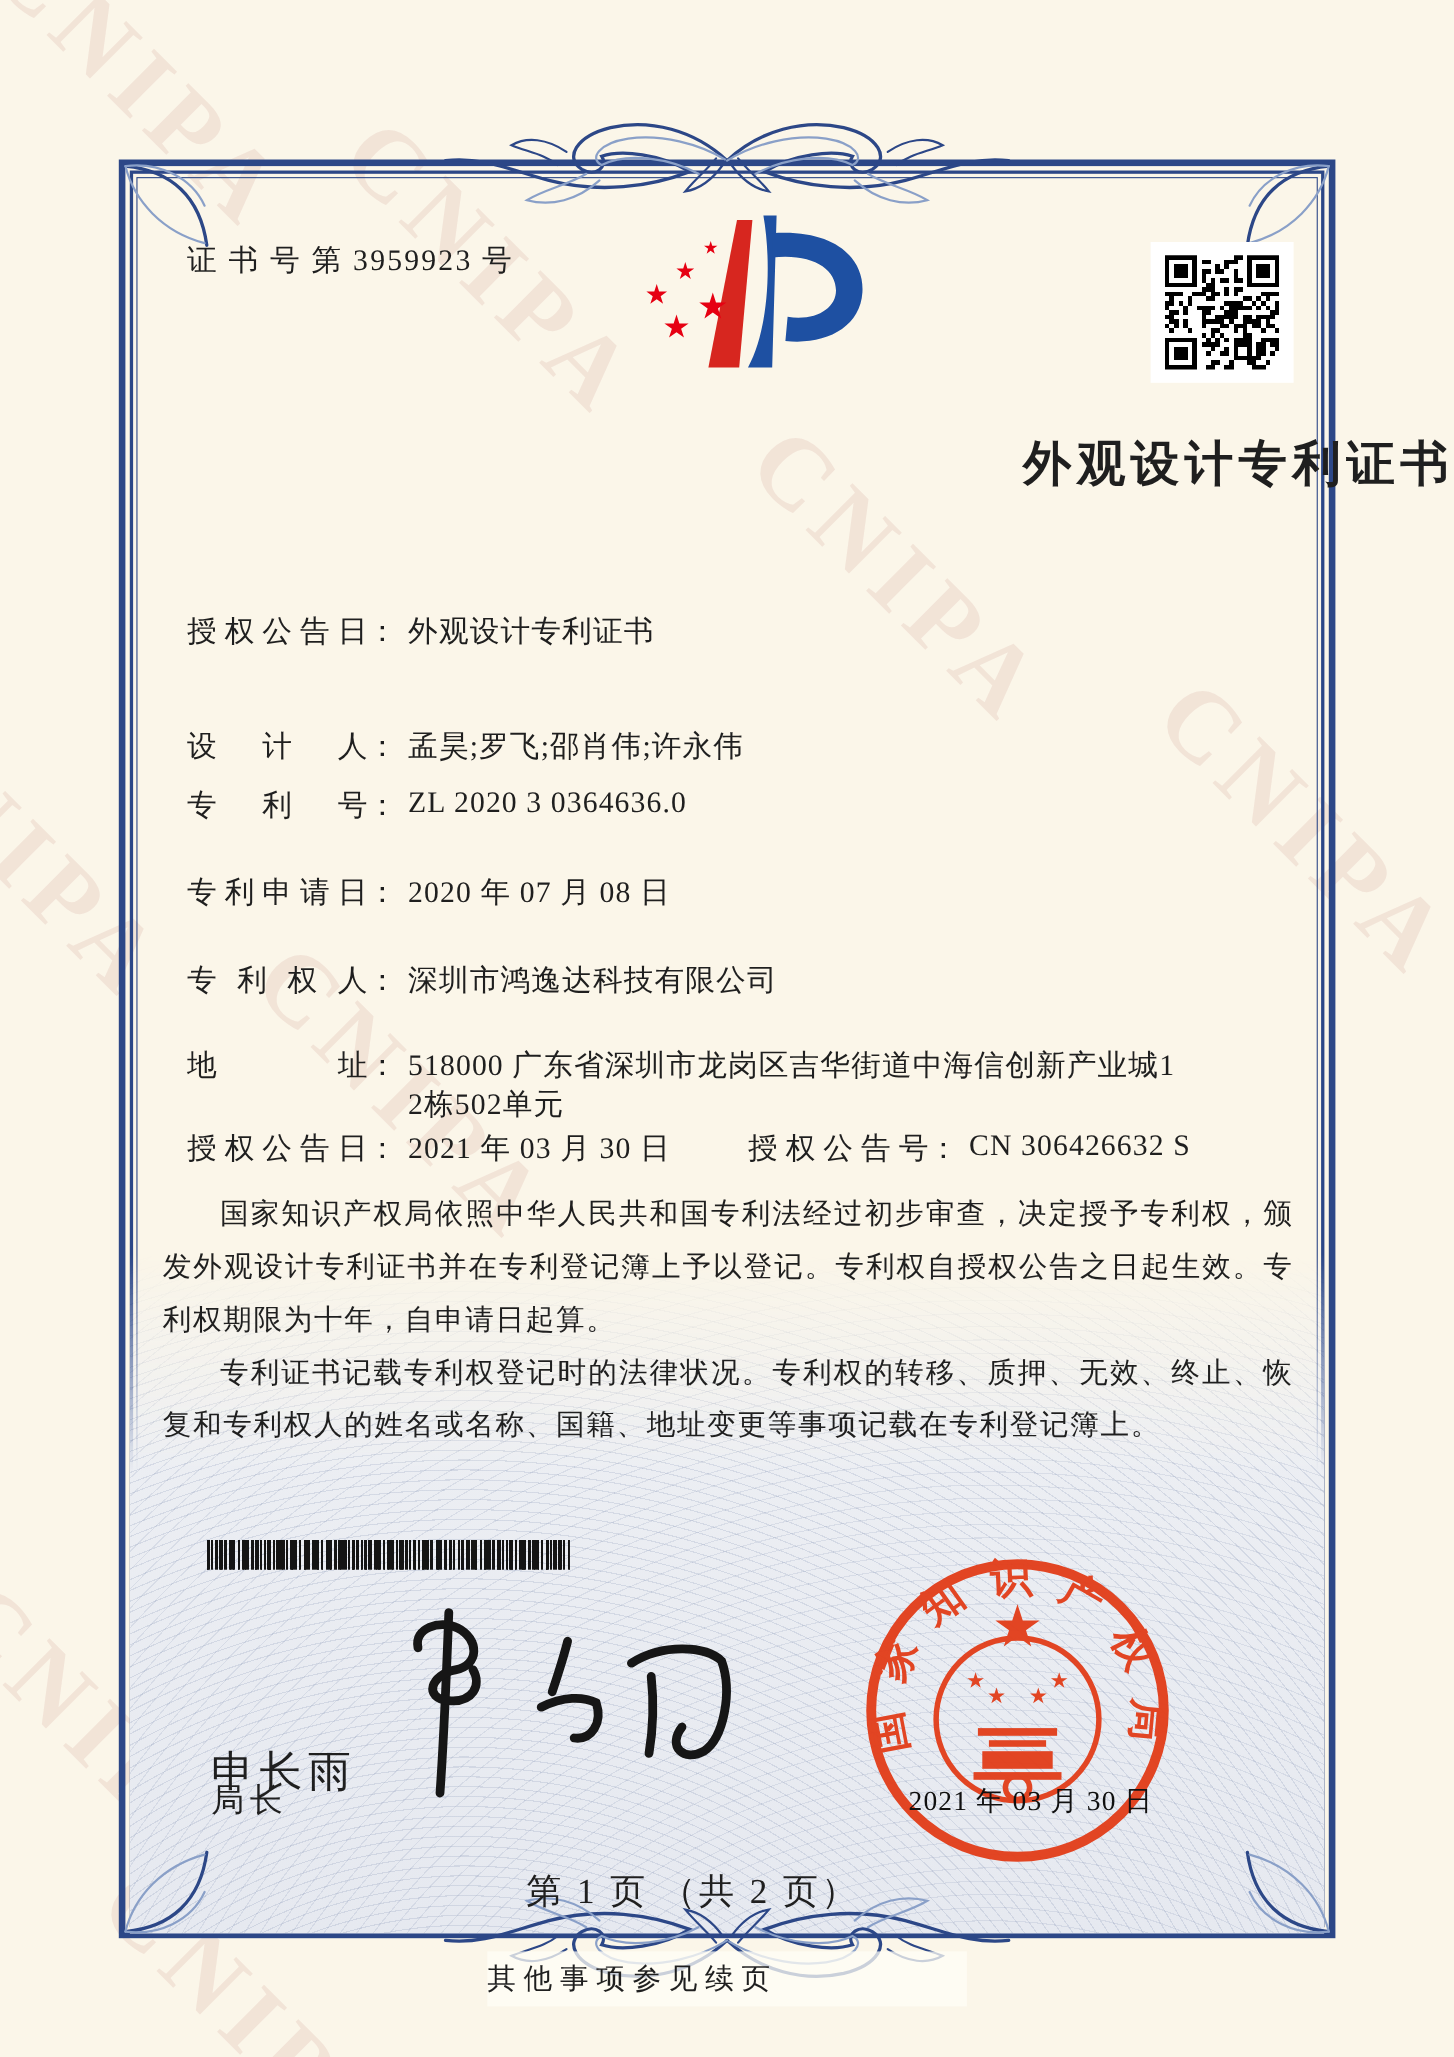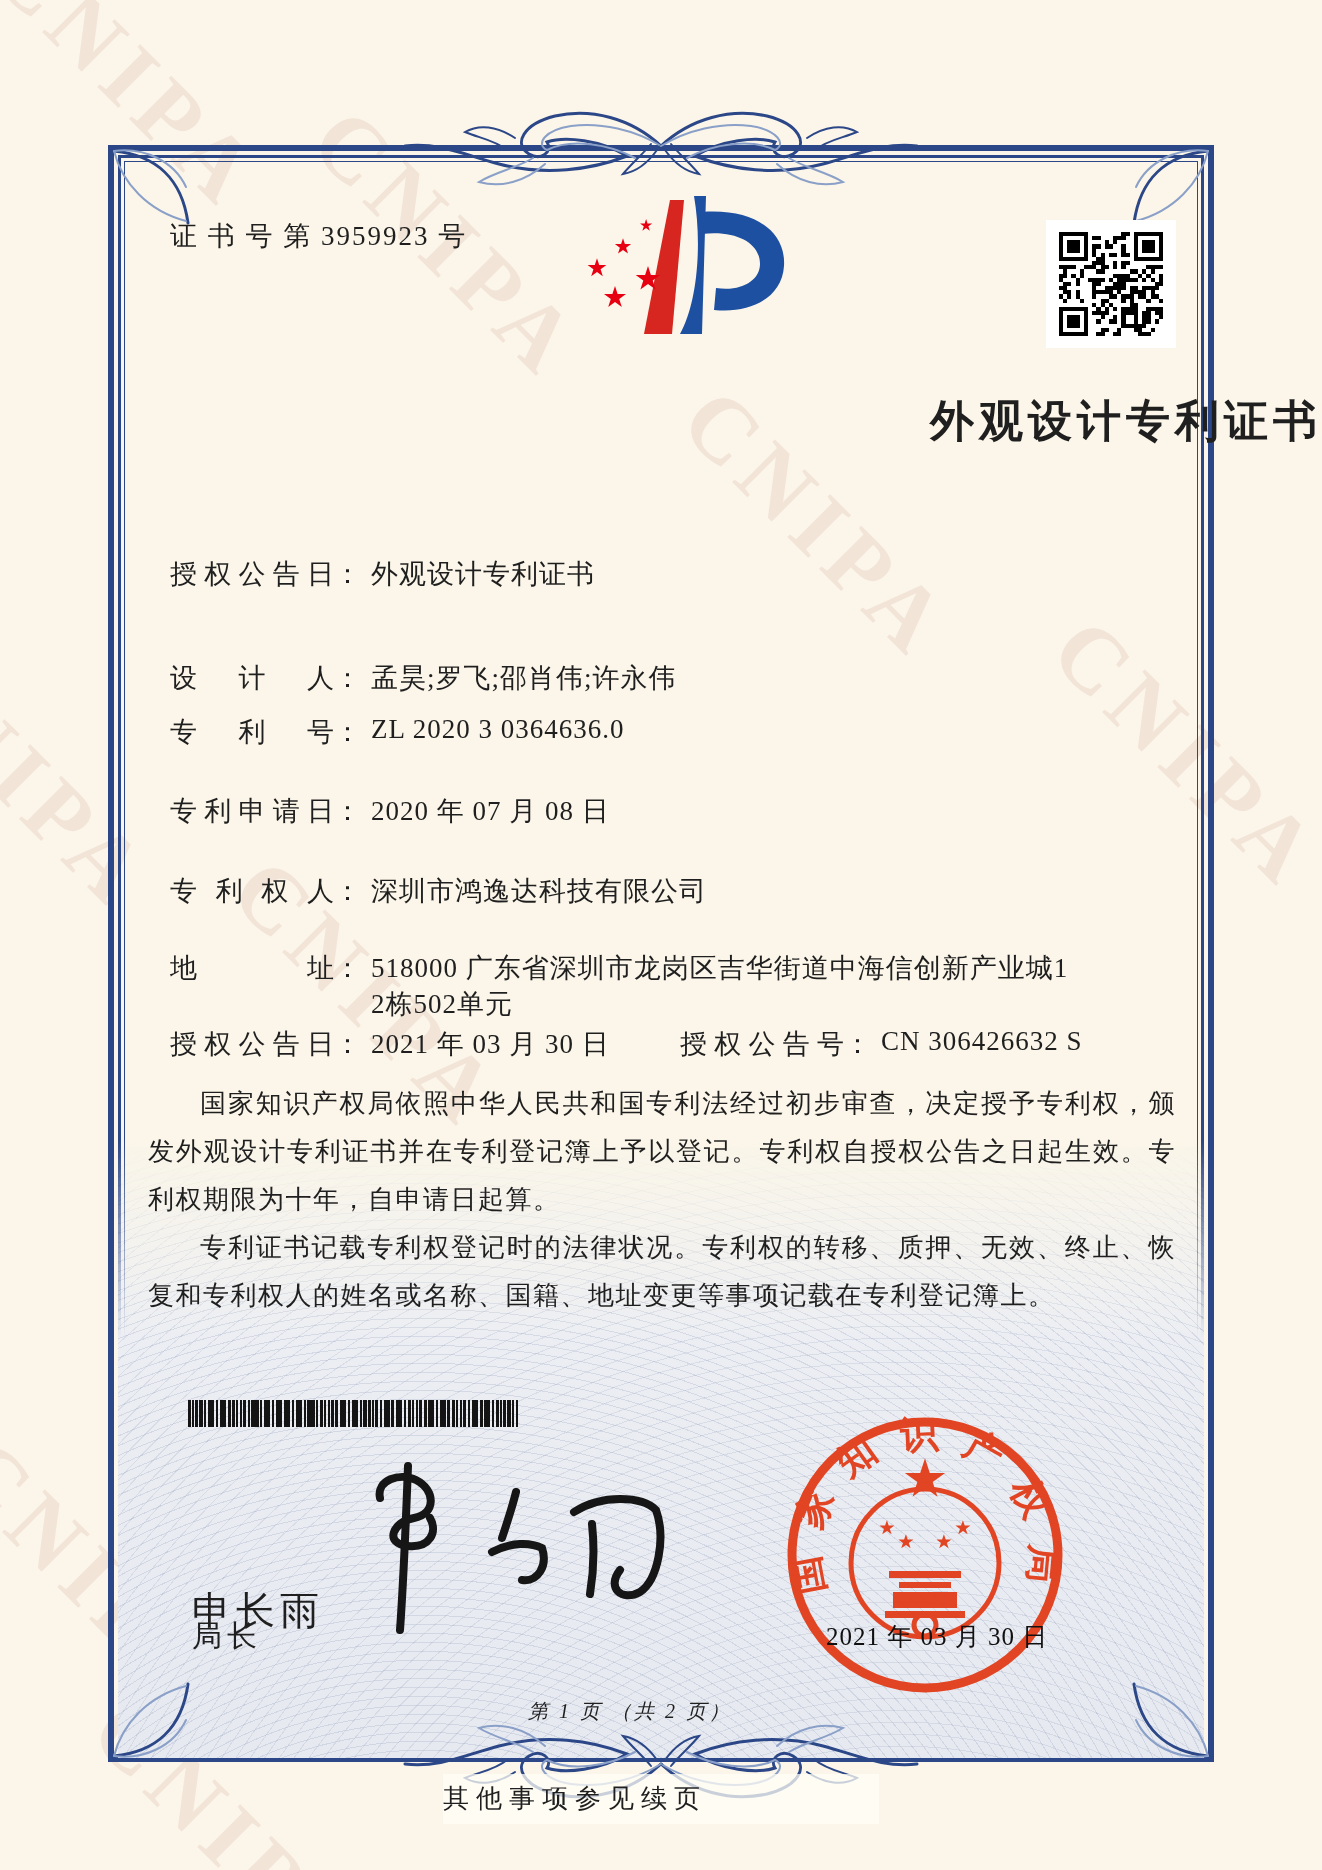--- a/index.html
+++ b/index.html
@@ -72,21 +72,21 @@
     font-family:"Liberation Sans",sans-serif;font-weight:500;}
   .signer-name{left:192px;top:1584px;font-size:39px;letter-spacing:5px;
     font-family:"Liberation Sans",sans-serif;font-weight:500;}
   .signature{left:350px;top:1452px;width:330px;height:200px;}
   .seal{left:783px;top:1413px;width:284px;height:284px;opacity:.94;}
   .seal-date{
     left:826px;top:1620px;width:260px;font-size:25px;letter-spacing:1px;
     color:#101010;z-index:5;white-space:nowrap;
   }
   .page-footer{left:170px;top:1698px;width:920px;text-align:center;
-    font-size:20px;letter-spacing:3px;font-style:italic;}
+    font-size:32px;letter-spacing:3px;}
   .cont-box{
     left:443px;top:1774px;width:436px;height:50px;
     background:rgba(255,253,246,.75);
   }
   .cont-note{width:100%;text-align:left;line-height:50px;font-size:26px;letter-spacing:7px;}
   .orn{pointer-events:none;}
 </style>
 </head>
 <body>
 

